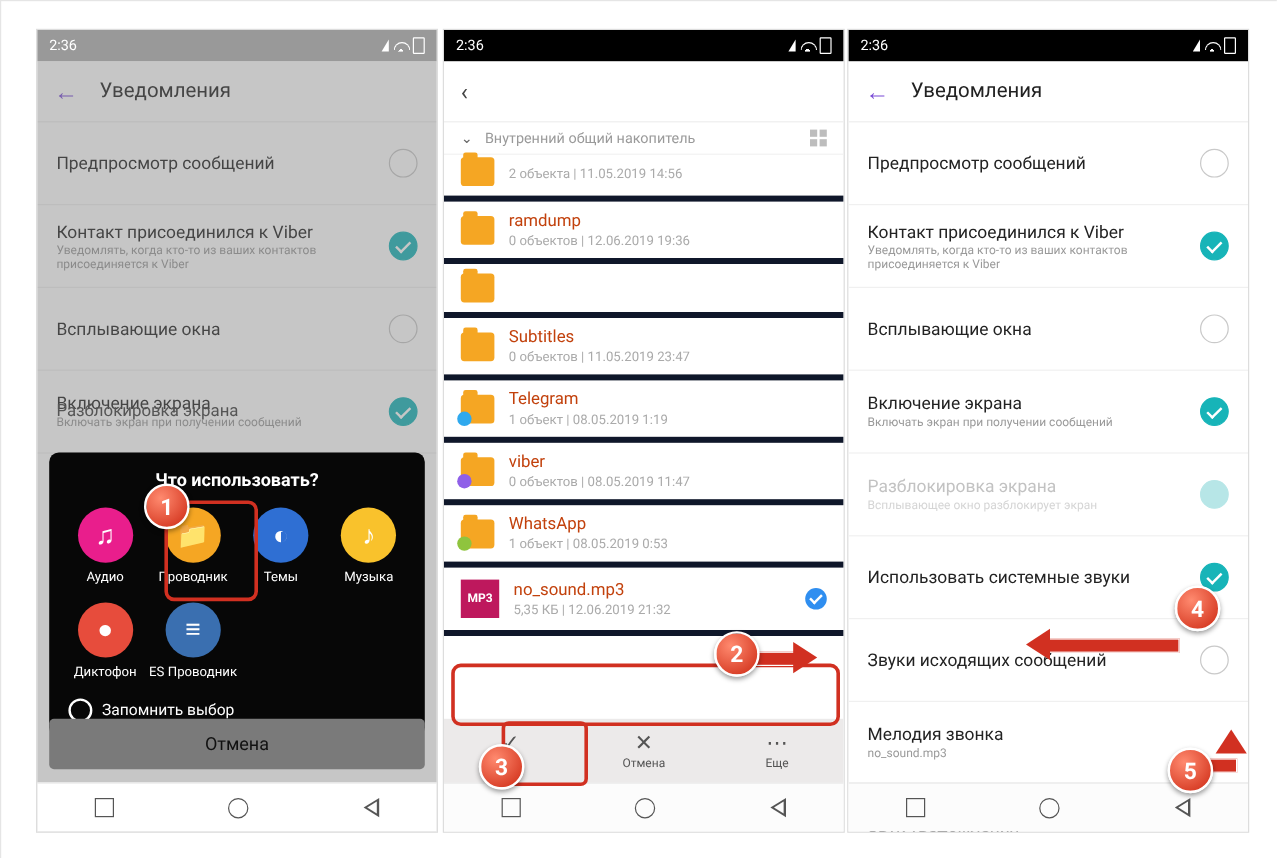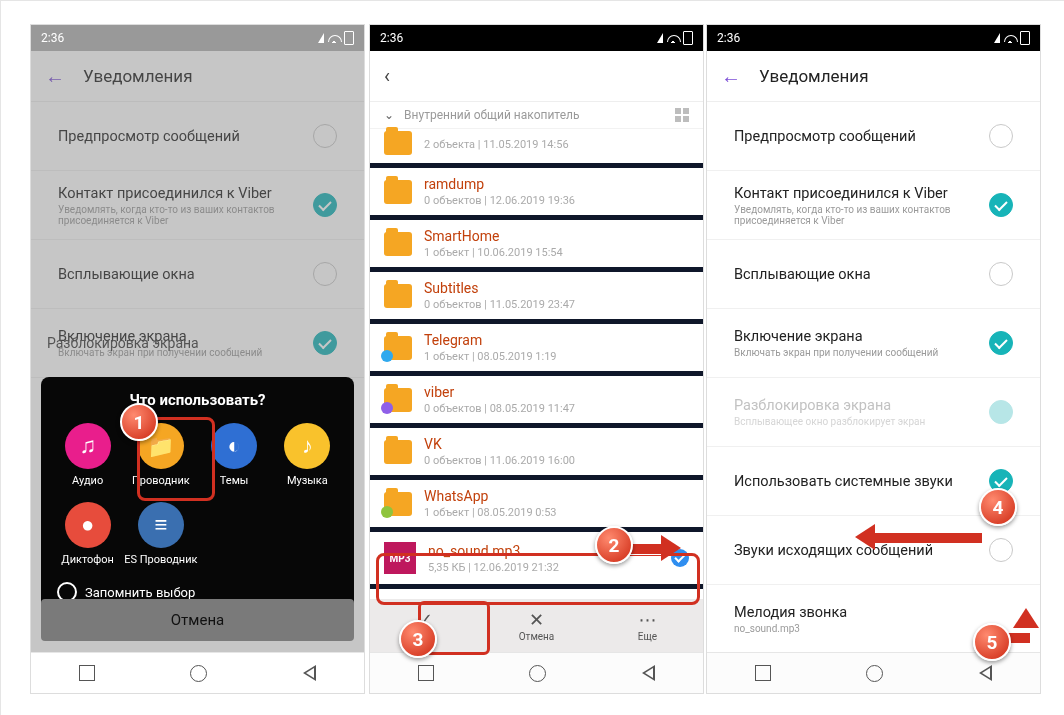--- a/index.html
+++ b/index.html
@@ -14,21 +14,21 @@
   .wifi{width:12px;height:10px;background:radial-gradient(circle at 50% 100%,#fff 2px,transparent 2px);position:relative;}
   .wifi::before{content:"";position:absolute;left:0;top:2px;width:12px;height:6px;border:1.5px solid #fff;border-bottom:none;border-radius:12px 12px 0 0;}
   .batt{width:8px;height:12px;border:1px solid #fff;border-radius:1px;}
   
   .appbar{height:50px;display:flex;align-items:center;padding:0 14px;gap:18px;border-bottom:1px solid #eee;font-size:17px;color:#222;}
   .appbar .back{color:#7b4dd6;font-size:20px;}
   .p2 .appbar{justify-content:flex-start;}
   .p2 .appbar .title{flex:1;text-align:center;font-weight:500;}
   .p2 .appbar .back{color:#444;}
   
-  .row{display:flex;align-items:center;padding:12px 27px;border-bottom:1px solid #f0f0f0;min-height:44px;gap:14px;position:relative;}
+  .row{display:flex;align-items:center;padding:12px 16px;border-bottom:1px solid #f0f0f0;min-height:44px;gap:14px;position:relative;}
   .row .txt{flex:1;}
   .row .ttl{font-size:14.5px;color:#222;}
   .row .sub{font-size:10px;color:#9a9a9a;margin-top:2px;}
   .row.dis .ttl{color:#c2c2c2;}
   .row.dis .sub{color:#d5d5d5;}
   .chk{width:22px;height:22px;border-radius:50%;border:1.5px solid #c9c9c9;flex:0 0 auto;}
   .chk.on{background:#17b4b8;border-color:#17b4b8;position:relative;}
   .chk.on::after{content:"";position:absolute;left:5px;top:7px;width:10px;height:5px;border-left:2px solid #fff;border-bottom:2px solid #fff;transform:rotate(-45deg);}
   .chk.dis{background:#b7e6e7;border-color:#b7e6e7;}
   
@@ -213,24 +213,20 @@
     </div>
     <div class="frow">
       <div class="fico folder"></div>
       <div class="ftxt">
           <div class="fname">ramdump</div>
           <div class="fmeta">0 объектов | 12.06.2019 19:36</div>
         </div>
     </div>
     <div class="frow">
       <div class="fico folder"></div>
-      <div class="ftxt">
-          <div class="fname">SmartHome</div>
-          <div class="fmeta">1 объект | 10.06.2019 15:54</div>
-        </div>
     </div>
     <div class="frow">
       <div class="fico folder"></div>
       <div class="ftxt">
           <div class="fname">Subtitles</div>
           <div class="fmeta">0 объектов | 11.05.2019 23:47</div>
         </div>
     </div>
     <div class="frow">
       <div class="fico folder">
@@ -241,27 +237,20 @@
           <div class="fmeta">1 объект | 08.05.2019 1:19</div>
         </div>
     </div>
     <div class="frow">
       <div class="fico folder">
           <div class="fbadge p"></div>
         </div>
       <div class="ftxt">
           <div class="fname">viber</div>
           <div class="fmeta">0 объектов | 08.05.2019 11:47</div>
-        </div>
-    </div>
-    <div class="frow">
-      <div class="fico folder"></div>
-      <div class="ftxt">
-          <div class="fname">VK</div>
-          <div class="fmeta">0 объектов | 11.06.2019 16:00</div>
         </div>
     </div>
     <div class="frow">
       <div class="fico folder">
           <div class="fbadge g"></div>
         </div>
       <div class="ftxt">
           <div class="fname">WhatsApp</div>
           <div class="fmeta">1 объект | 08.05.2019 0:53</div>
         </div>

